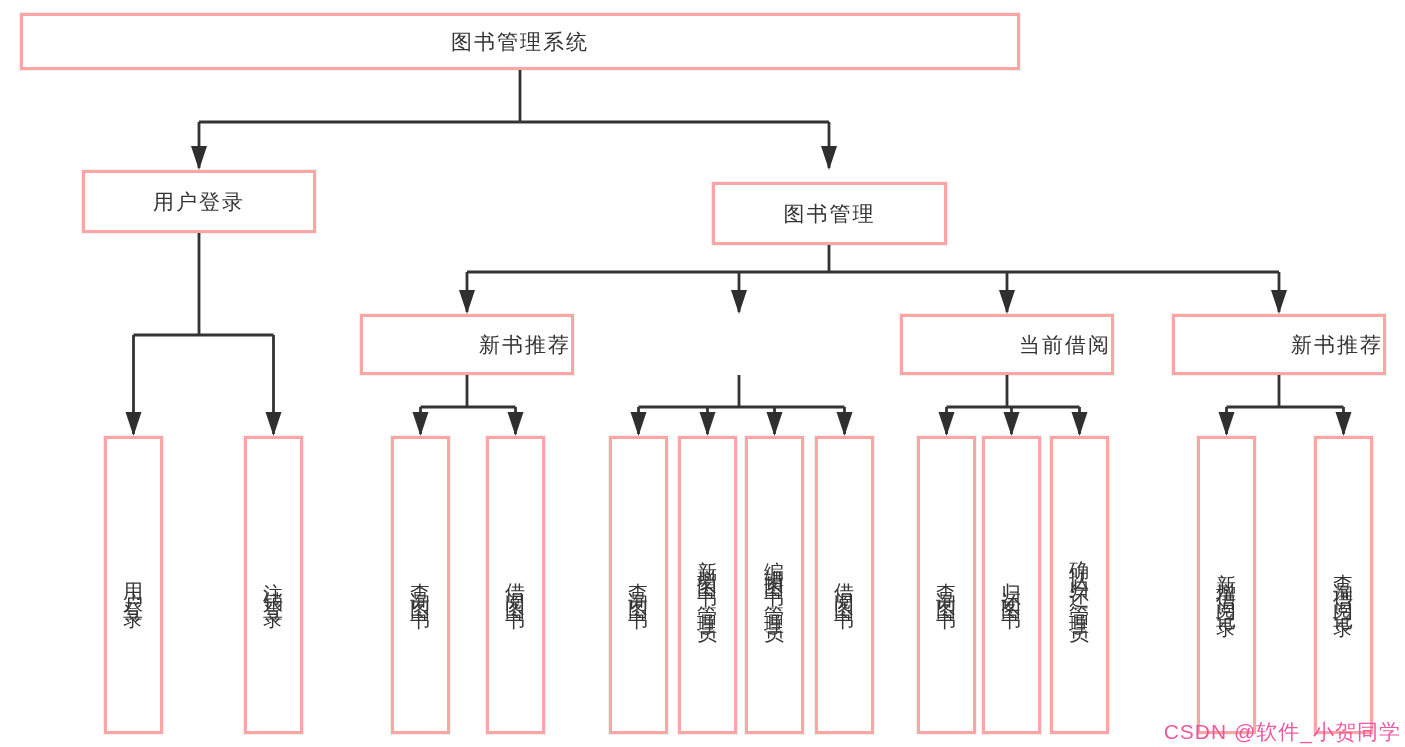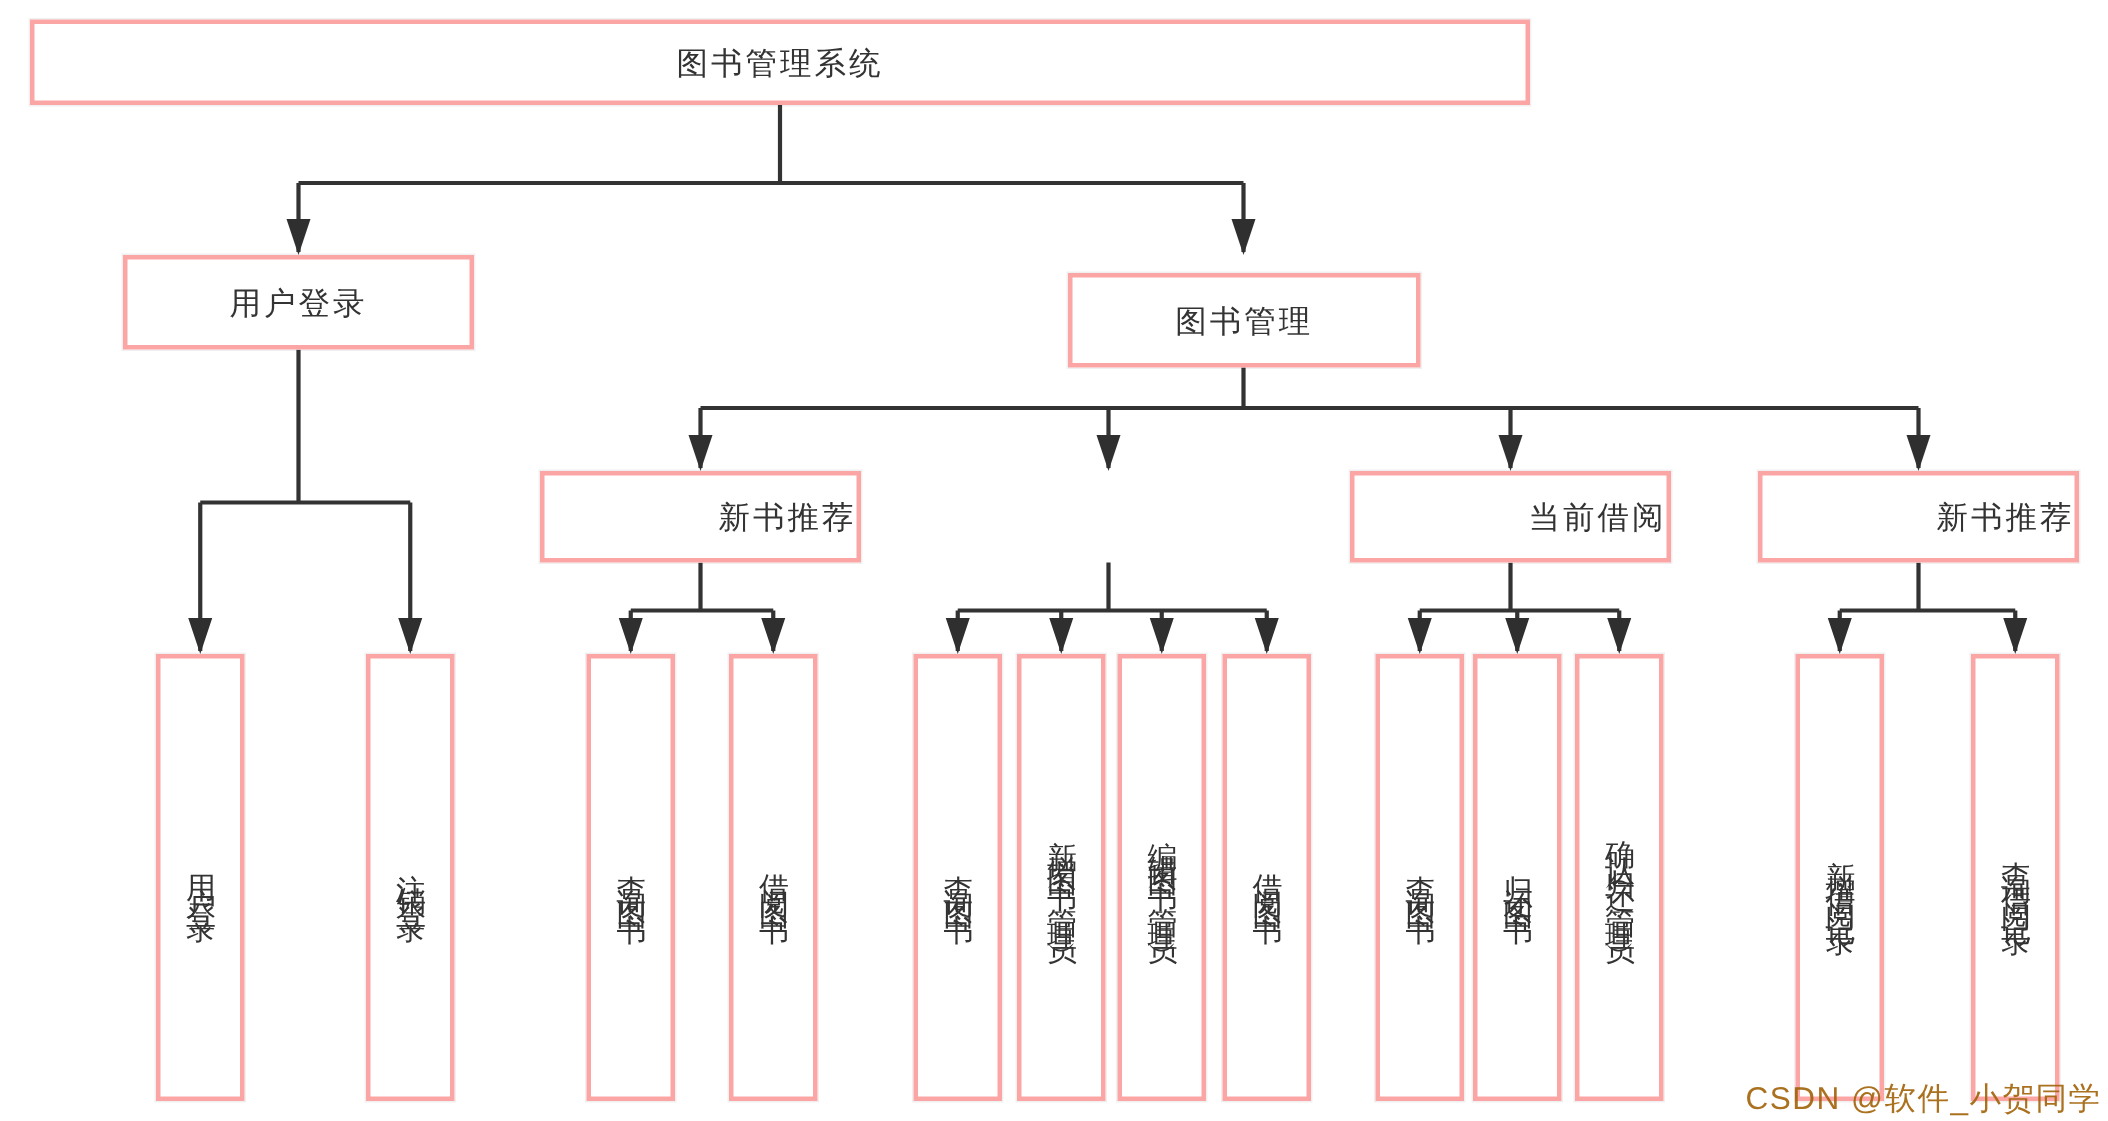--- a/index.html
+++ b/index.html
@@ -69,21 +69,21 @@
   .leaf-c0 { left: 917px; }
   .leaf-c1 { left: 982px; }
   .leaf-c2 { left: 1050px; }
   .leaf-d0 { left: 1197px; }
   .leaf-d1 { left: 1314px; }
   .watermark {
     position: absolute;
     right: 4px;
     bottom: 1px;
     font-size: 21px;
-    color: #a16207;
+    color: #ec4899;
     opacity: 0.9;
     letter-spacing: 1px;
     white-space: nowrap;
     z-index: 5;
   }
 </style>
 </head>
 <body>
 
 <div class="stage">

